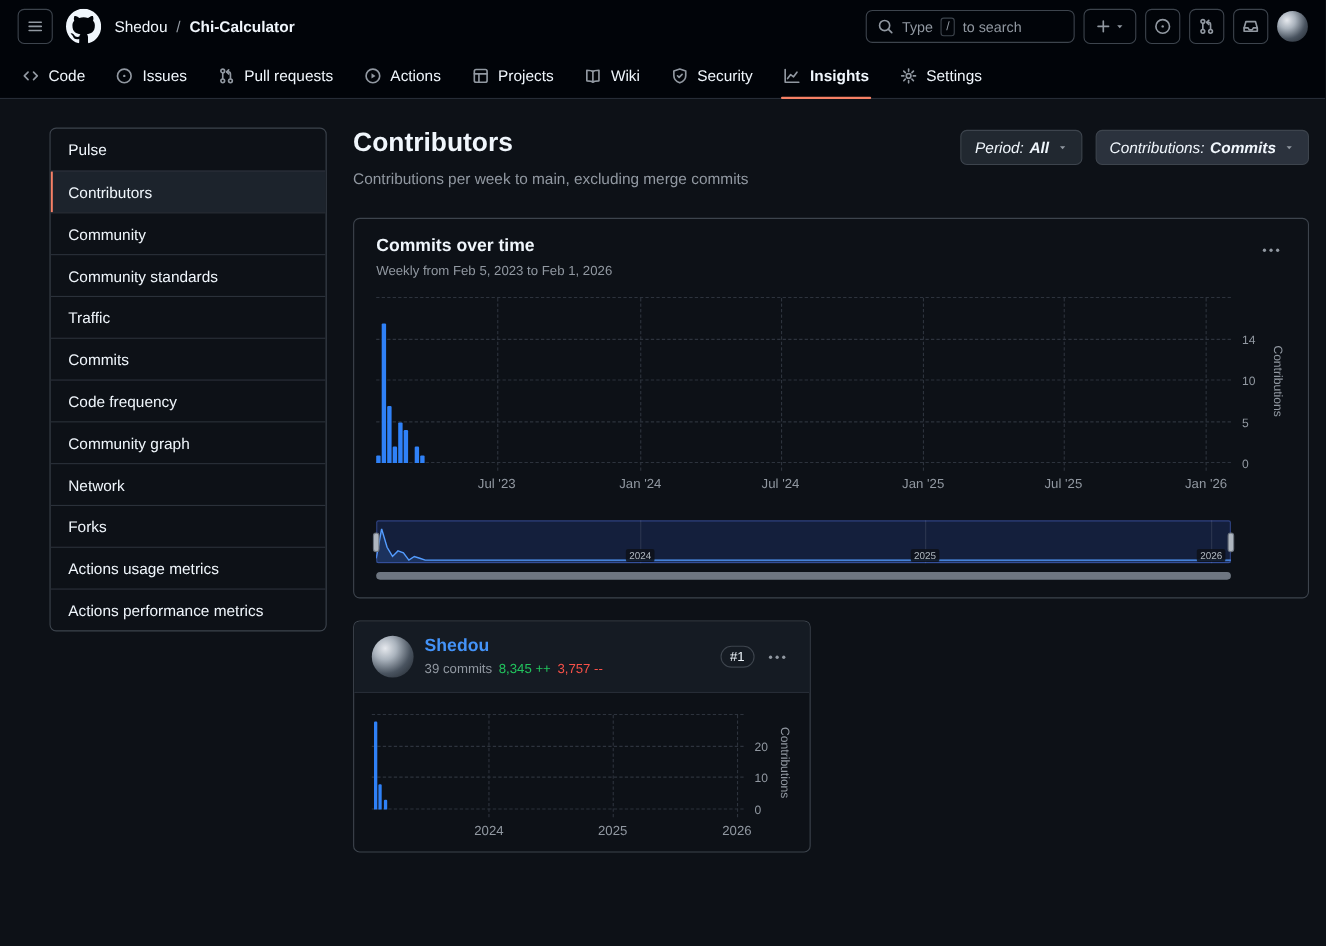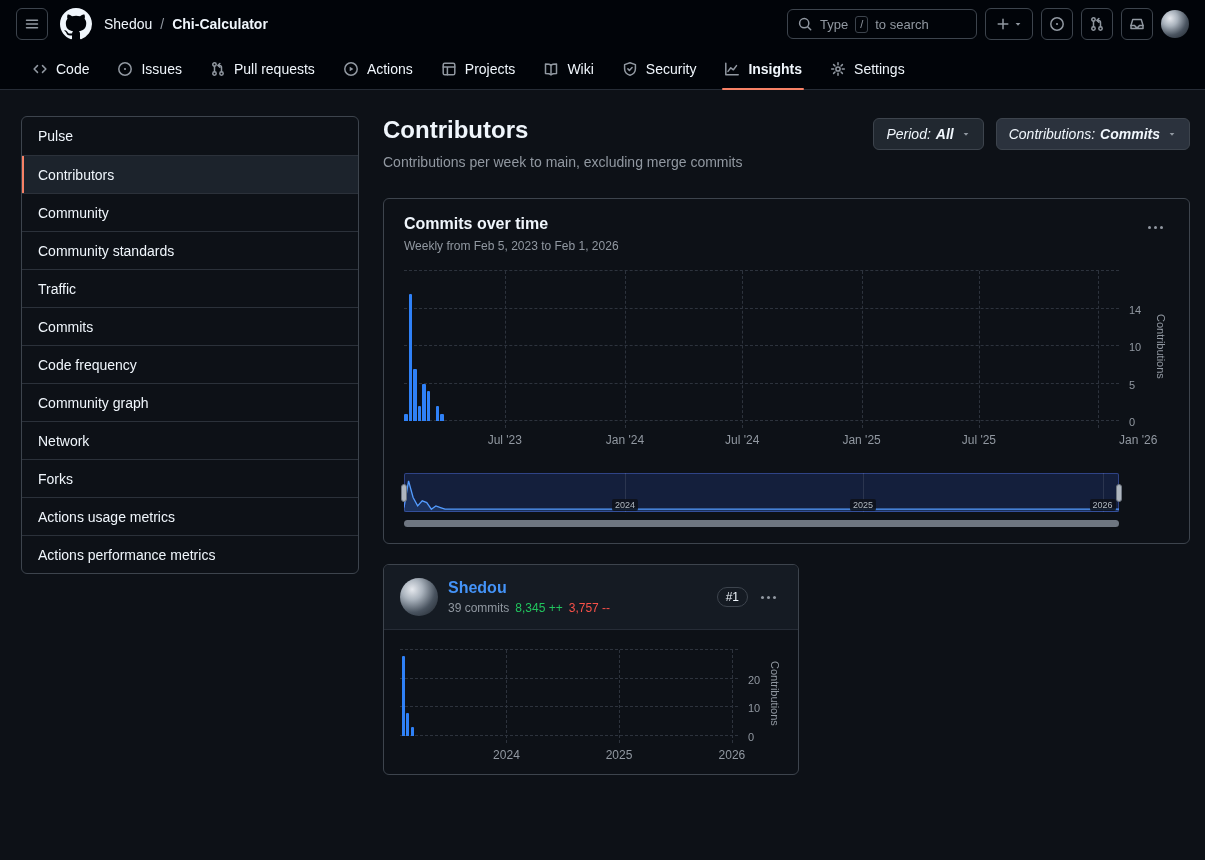--- a/index.html
+++ b/index.html
@@ -43,39 +43,39 @@
   }
   .avatar { border-radius: 50%;
     background: radial-gradient(circle at 32% 30%, #e6e9ee 0%, #aab3bd 28%, #49535f 62%, #1b2128 100%);
   }
   .avatar.sm { width: 28px; height: 28px; }
   .avatar.lg { width: 38px; height: 38px; flex-shrink: 0; }
 
   
   .repo-nav {
     display: flex; align-items: stretch; gap: 8px;
-    height: 42px; padding: 0 22px;
+    height: 42px; padding: 0 10px;
     background: #010409; border-bottom: 1px solid #262c36;
   }
   .tab {
     position: relative; display: flex; align-items: center; gap: 8px;
     padding: 0 10px; font-size: 14px; color: #f0f6fc;
   }
   .tab .ticon { color: #9198a1; display: inline-flex; line-height: 0; }
   .tab.active { font-weight: 600; }
   .tab.active::after {
     content: ""; position: absolute; left: 8px; right: 8px; bottom: -1px;
     height: 2px; border-radius: 3px; background: #f78166;
   }
 
   
   .content { display: flex; align-items: flex-start; gap: 24px; padding: 26px 15px 0 21px; }
   .sidebar {
-    width: 338px; flex-shrink: 0;
-    border: 1px solid #3d444d; border-radius: 6px; overflow: hidden; background: #0d1117;
+    width: 252px; flex-shrink: 0;
+    border: 1px solid #3d444d; border-radius: 6px; overflow: hidden; background: #0d1117; margin-left: 24px;
   }
   .side-item {
     position: relative; display: flex; align-items: center;
     height: 38px; padding: 0 16px; font-size: 14px; color: #f0f6fc;
     border-top: 1px solid #2b313a; cursor: pointer;
   }
   .side-item:first-child { border-top: none; }
   .side-item.active { background: #1c232c; }
   .side-item.active::before {
     content: ""; position: absolute; left: 0; top: 0; bottom: 0; width: 2px; background: #f78166;
@@ -438,21 +438,21 @@
             <span class="y-label" style="bottom: calc(50% - 7px);">10</span>
             <span class="y-label" style="bottom: calc(75% - 7px);">14</span>
           </div>
         <div class="y-title">Contributions</div>
         <div class="x-axis">
             <span class="x-label" style="left: 14.1%;">Jul '23</span>
             <span class="x-label" style="left: 30.9%;">Jan '24</span>
             <span class="x-label" style="left: 47.3%;">Jul '24</span>
             <span class="x-label" style="left: 64%;">Jan '25</span>
             <span class="x-label" style="left: 80.4%;">Jul '25</span>
-            <span class="x-label" style="left: 97.1%; margin-left: 40px;">Jan '26</span>
+            <span class="x-label" style="left: 97.1%;">Jan '26</span>
           </div>
       </div>
 
       <div class="mini-wrap">
         <div class="minimap" id="minimap">
             <svg viewBox="0 0 157 21" preserveAspectRatio="none" class="mini-svg">
               <polygon points="0,21 0,18.6 1,4.2 2,13.2 3,17.7 4,15.0 5,15.9 6,19.5 7,17.7 8,18.6 9,19.5 10,19.5 11,19.5 12,19.5 13,19.5 14,19.5 15,19.5 16,19.5 17,19.5 18,19.5 19,19.5 20,19.5 21,19.5 22,19.5 23,19.5 24,19.5 25,19.5 26,19.5 27,19.5 28,19.5 29,19.5 30,19.5 31,19.5 32,19.5 33,19.5 34,19.5 35,19.5 36,19.5 37,19.5 38,19.5 39,19.5 40,19.5 41,19.5 42,19.5 43,19.5 44,19.5 45,19.5 46,19.5 47,19.5 48,19.5 49,19.5 50,19.5 51,19.5 52,19.5 53,19.5 54,19.5 55,19.5 56,19.5 57,19.5 58,19.5 59,19.5 60,19.5 61,19.5 62,19.5 63,19.5 64,19.5 65,19.5 66,19.5 67,19.5 68,19.5 69,19.5 70,19.5 71,19.5 72,19.5 73,19.5 74,19.5 75,19.5 76,19.5 77,19.5 78,19.5 79,19.5 80,19.5 81,19.5 82,19.5 83,19.5 84,19.5 85,19.5 86,19.5 87,19.5 88,19.5 89,19.5 90,19.5 91,19.5 92,19.5 93,19.5 94,19.5 95,19.5 96,19.5 97,19.5 98,19.5 99,19.5 100,19.5 101,19.5 102,19.5 103,19.5 104,19.5 105,19.5 106,19.5 107,19.5 108,19.5 109,19.5 110,19.5 111,19.5 112,19.5 113,19.5 114,19.5 115,19.5 116,19.5 117,19.5 118,19.5 119,19.5 120,19.5 121,19.5 122,19.5 123,19.5 124,19.5 125,19.5 126,19.5 127,19.5 128,19.5 129,19.5 130,19.5 131,19.5 132,19.5 133,19.5 134,19.5 135,19.5 136,19.5 137,19.5 138,19.5 139,19.5 140,19.5 141,19.5 142,19.5 143,19.5 144,19.5 145,19.5 146,19.5 147,19.5 148,19.5 149,19.5 150,19.5 151,19.5 152,19.5 153,19.5 154,19.5 155,19.5 156,19.5 157,19.5 157,21" fill="rgba(68,147,248,0.18)"></polygon>
               <polyline points="0,18.6 1,4.2 2,13.2 3,17.7 4,15.0 5,15.9 6,19.5 7,17.7 8,18.6 9,19.5 10,19.5 11,19.5 12,19.5 13,19.5 14,19.5 15,19.5 16,19.5 17,19.5 18,19.5 19,19.5 20,19.5 21,19.5 22,19.5 23,19.5 24,19.5 25,19.5 26,19.5 27,19.5 28,19.5 29,19.5 30,19.5 31,19.5 32,19.5 33,19.5 34,19.5 35,19.5 36,19.5 37,19.5 38,19.5 39,19.5 40,19.5 41,19.5 42,19.5 43,19.5 44,19.5 45,19.5 46,19.5 47,19.5 48,19.5 49,19.5 50,19.5 51,19.5 52,19.5 53,19.5 54,19.5 55,19.5 56,19.5 57,19.5 58,19.5 59,19.5 60,19.5 61,19.5 62,19.5 63,19.5 64,19.5 65,19.5 66,19.5 67,19.5 68,19.5 69,19.5 70,19.5 71,19.5 72,19.5 73,19.5 74,19.5 75,19.5 76,19.5 77,19.5 78,19.5 79,19.5 80,19.5 81,19.5 82,19.5 83,19.5 84,19.5 85,19.5 86,19.5 87,19.5 88,19.5 89,19.5 90,19.5 91,19.5 92,19.5 93,19.5 94,19.5 95,19.5 96,19.5 97,19.5 98,19.5 99,19.5 100,19.5 101,19.5 102,19.5 103,19.5 104,19.5 105,19.5 106,19.5 107,19.5 108,19.5 109,19.5 110,19.5 111,19.5 112,19.5 113,19.5 114,19.5 115,19.5 116,19.5 117,19.5 118,19.5 119,19.5 120,19.5 121,19.5 122,19.5 123,19.5 124,19.5 125,19.5 126,19.5 127,19.5 128,19.5 129,19.5 130,19.5 131,19.5 132,19.5 133,19.5 134,19.5 135,19.5 136,19.5 137,19.5 138,19.5 139,19.5 140,19.5 141,19.5 142,19.5 143,19.5 144,19.5 145,19.5 146,19.5 147,19.5 148,19.5 149,19.5 150,19.5 151,19.5 152,19.5 153,19.5 154,19.5 155,19.5 156,19.5 157,19.5" fill="none" stroke="#58a6ff" stroke-width="1.3" vector-effect="non-scaling-stroke"></polyline>
             </svg>
           <div class="selection"></div>

